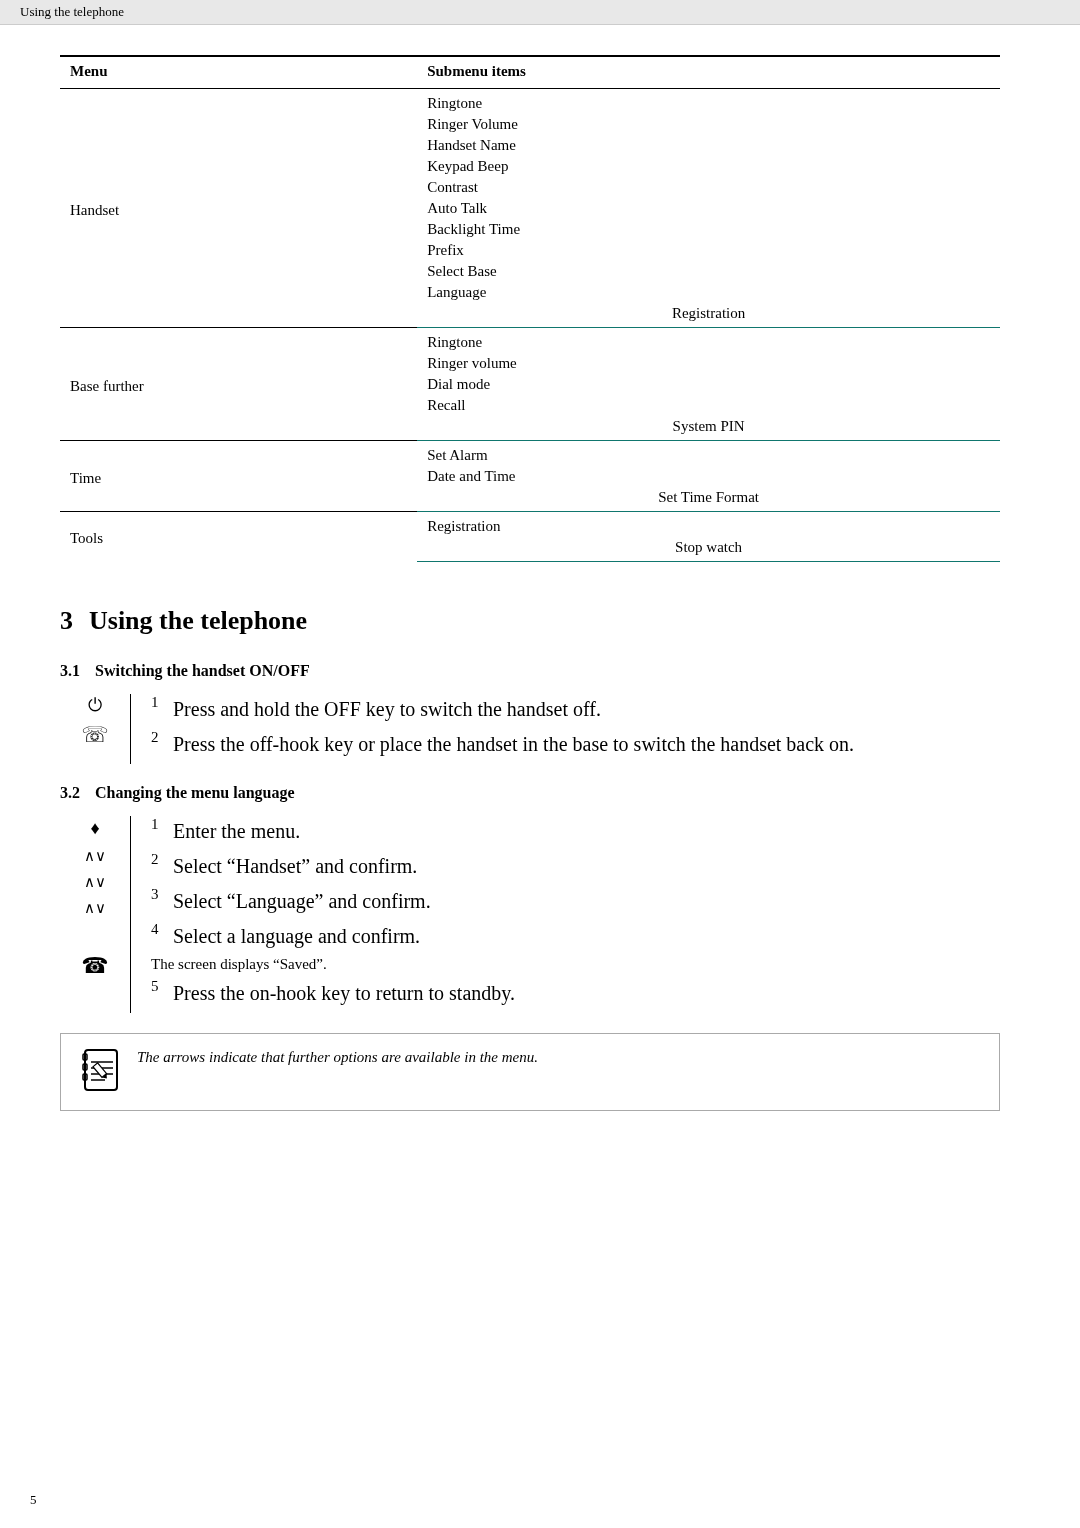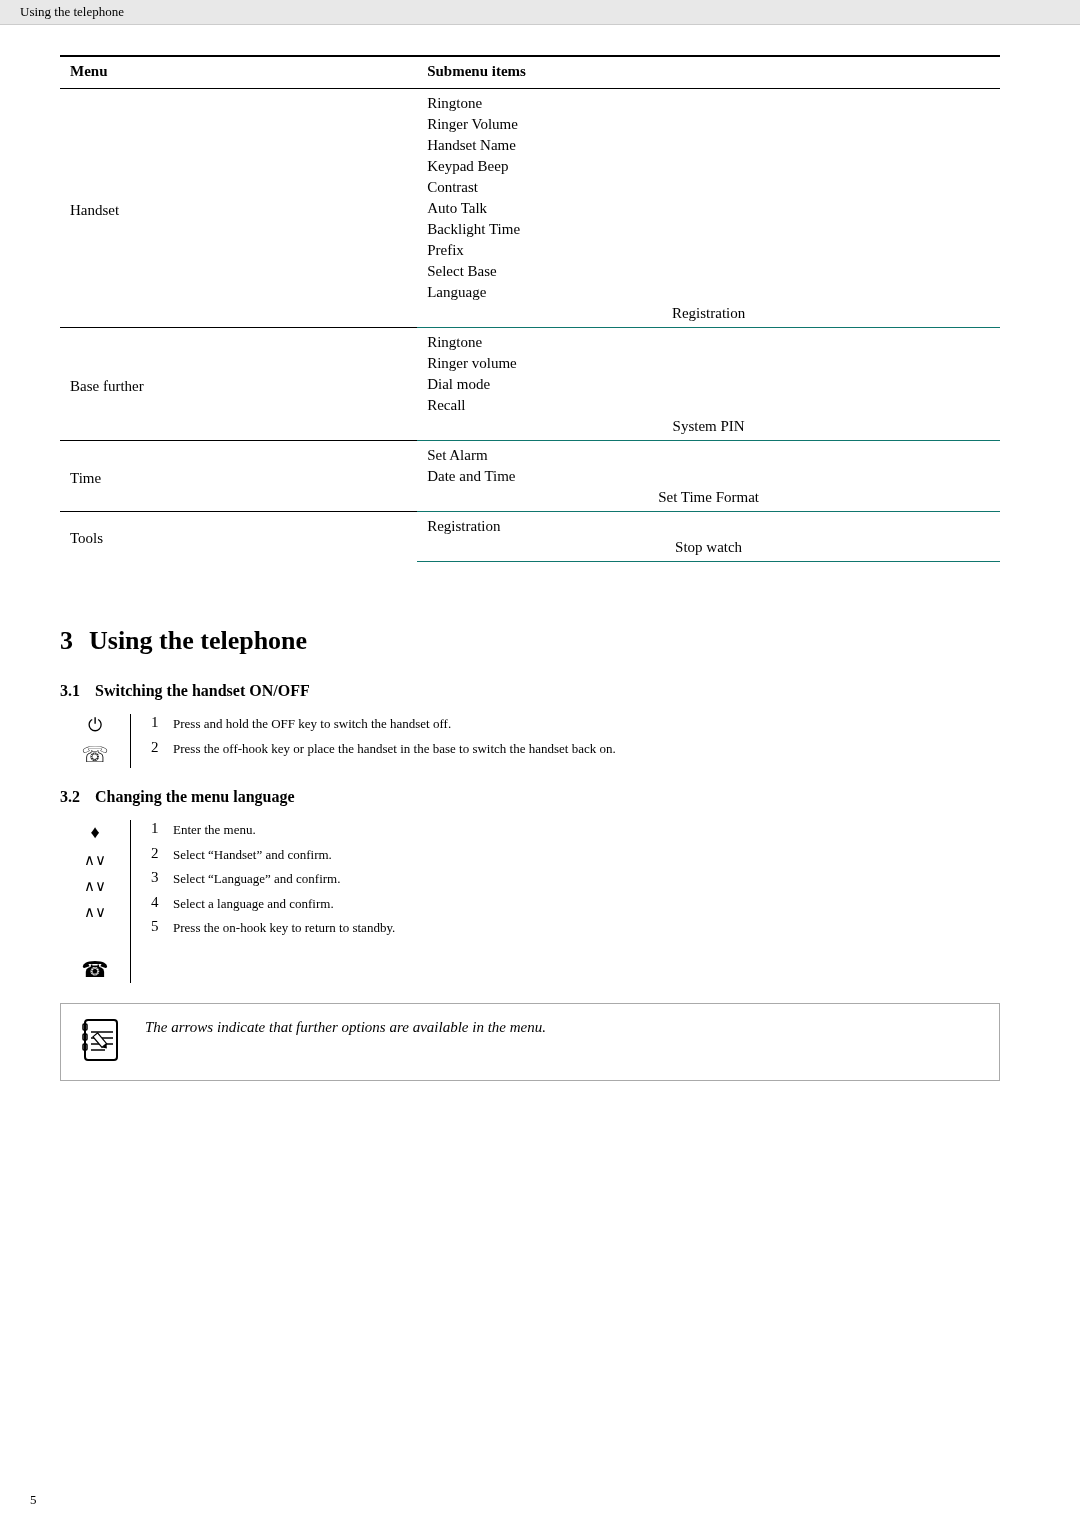--- a/index.html
+++ b/index.html
@@ -23,21 +23,21 @@
 
     
     .page-content {
       padding: 30px 80px 40px 60px;
     }
 
     
     .menu-table {
       width: 100%;
       border-collapse: collapse;
-      margin-bottom: 54px;
+      margin-bottom: 34px;
     }
     .menu-table th {
       font-weight: bold;
       font-size: 15px;
       text-align: left;
       padding: 6px 10px 8px 10px;
       border-top: 2px solid #000;
       border-bottom: 1px solid #000;
     }
     .menu-table td {
@@ -122,41 +122,41 @@
     }
     .step-row {
       display: flex;
       margin-bottom: 5px;
     }
     .step-num {
       min-width: 22px;
       font-size: 15px;
     }
     .step-text {
-      font-size: 13px;
+      font-size: 20px;
       line-height: 1.5;
     }
     .screen-message {
       margin-left: 0;
       margin-top: 2px;
       margin-bottom: 5px;
       font-size: 15px;
     }
 
     
     .icon-power {
       font-size: 18px;
       line-height: 1;
     }
 
     
     .note-box {
       display: flex;
       align-items: flex-start;
-      gap: 20px;
+      gap: 12px;
       margin-top: 20px;
       border: 1px solid #aaa;
       padding: 12px 16px;
       background: #fff;
     }
     .note-icon {
       width: 48px;
       min-width: 48px;
     }
     .note-icon svg {
@@ -314,20 +314,21 @@
         <span class="step-text">Select “Handset” and confirm.</span>
       </div>
       <div class="step-row">
         <span class="step-num">3</span>
         <span class="step-text">Select “Language” and confirm.</span>
       </div>
       <div class="step-row">
         <span class="step-num">4</span>
         <span class="step-text">Select a language and confirm.</span>
       </div>
+      <div class="screen-message">The screen displays “Saved”.</div>
       <div class="step-row">
         <span class="step-num">5</span>
         <span class="step-text">Press the on-hook key to return to standby.</span>
       </div>
     </div>
   </div>
 
   <div class="note-box">
     <div class="note-icon">
       

